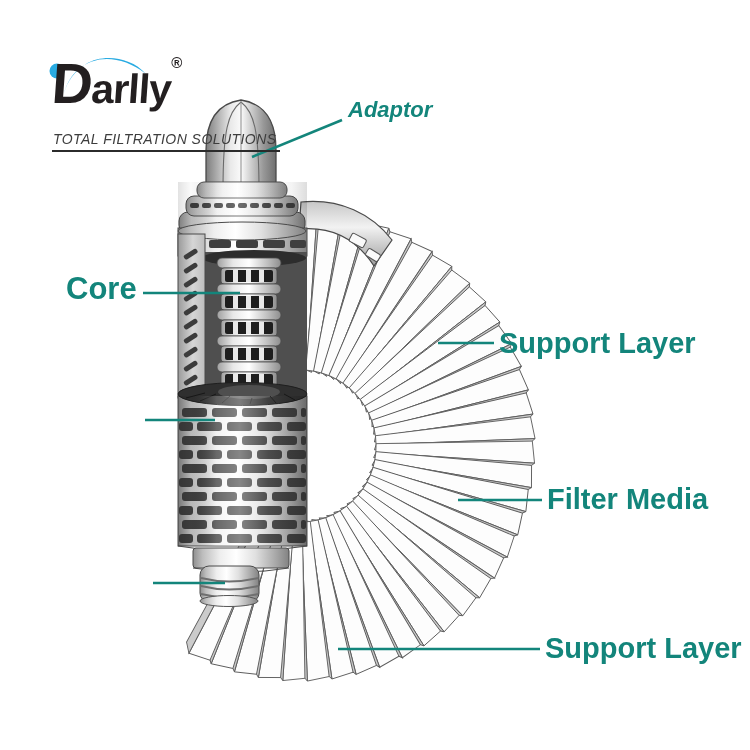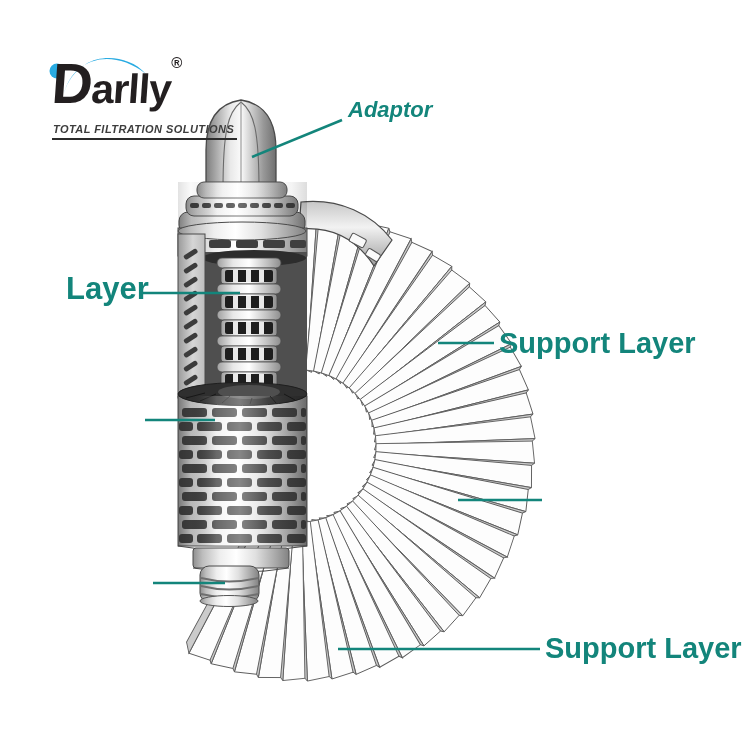--- a/index.html
+++ b/index.html
@@ -24,23 +24,23 @@
   .logo-swoosh{position:absolute;left:-6px;top:-12px;width:112px;height:66px;}
   .logo-text-wrap{position:relative;}
   .brand-line{position:relative;white-space:nowrap;}
   .brand{
     display:inline-block;font-size:41px;font-weight:700;color:#231f20;
     letter-spacing:-1px;line-height:1.0;transform:skewX(-4deg);
   }
   .brand::first-letter{font-size:1.38em;}
   .reg{font-size:15px;color:#231f20;vertical-align:top;position:relative;top:-2px;font-weight:700;}
   .tagline{
-    display:inline-block;font-size:11px;font-style:italic;color:#3d3d3d;
+    display:inline-block;font-size:14px;font-style:italic;color:#3d3d3d;
     letter-spacing:0.45px;border-bottom:2px solid #2b2b2b;padding:1px 3px 3px 1px;
-    margin-top:9px;white-space:nowrap;font-weight:700;
+    margin-top:17px;white-space:nowrap;font-weight:400;
   }
 </style>
 </head>
 <body>
 
 <div class="page">
 
   <svg class="diagram-svg" viewBox="0 0 750 750" aria-hidden="true">
     <defs>
       <linearGradient id="gradBody" x1="0" y1="0" x2="1" y2="0">
@@ -290,17 +290,18 @@
     </svg>
     <div class="logo-text-wrap">
       <div class="brand-line">
         <span class="brand">Darlly</span><span class="reg">®</span>
       </div>
       <div class="tagline">TOTAL FILTRATION SOLUTIONS</div>
     </div>
   </div>
 
   <div class="callout cl-adaptor">Adaptor</div>
-  <div class="callout cl-core">Layer</div>
+  <div class="callout cl-core">Core</div>
   <div class="callout cl-support-top">Support Layer</div>
+  <div class="callout cl-filter-media">Filter Media</div>
   <div class="callout cl-support-bottom">Support Layer</div>
 
 </div>
 
 </body></html>

